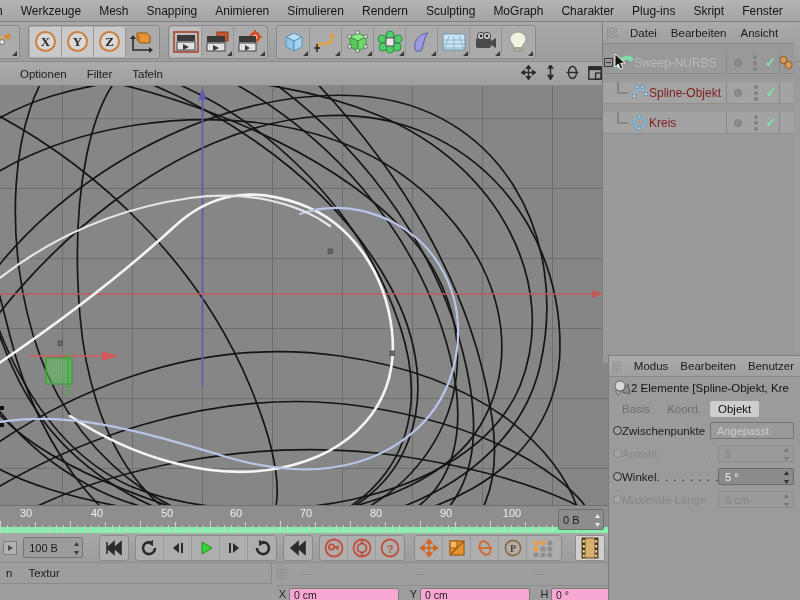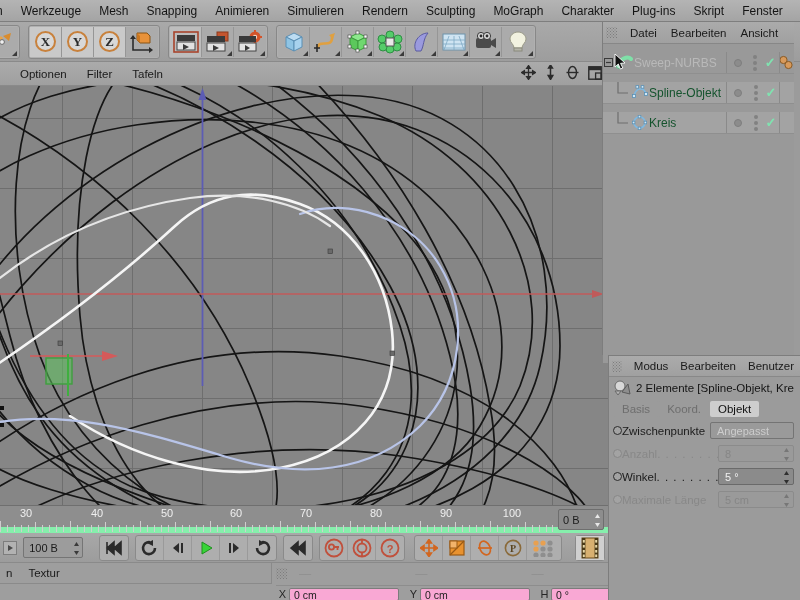--- a/index.html
+++ b/index.html
@@ -150,42 +150,42 @@
   }
   .om-menubar .mi{font-size:11.5px;padding:1px 7px;}
   .om-list{position:relative;height:311px;background:#999;}
   .om-row{
     position:relative;height:22px;display:flex;align-items:center;
     border-bottom:1px solid #8f8f8f;
     margin-top:8px;
   }
   .om-row.sel{background:#a3a3a3;}
   .om-name{font-size:12px;color:#b9b9b9;white-space:nowrap;}
-  .om-name.active{color:#14532d;}
+  .om-name.active{color:#7f1d1d;}
   .om-cols{
     position:absolute;right:0;top:0;width:68px;height:100%;
     display:flex;align-items:center;border-left:1px solid #8a8a8a;
   }
   .dot{width:8px;height:8px;border-radius:50%;background:#8c8c8c;border:1px solid #7e7e7e;}
   .dots2{display:flex;flex-direction:column;gap:2px;}
   .dots2 i{width:4px;height:4px;border-radius:50%;background:#818181;display:block;}
   .chk{color:#7fe3b0;font-size:13px;font-weight:bold;line-height:1;}
 
   
   .am{
     position:absolute;left:608px;top:355px;width:192px;height:245px;
     background:#9b9b9b;border-left:1px solid #7d7d7d;border-top:1px solid #7d7d7d;
   }
   .am-menubar{
     height:21px;display:flex;align-items:center;
     background:linear-gradient(#ababab,#a0a0a0);border-bottom:1px solid #888;padding-left:3px;
   }
   .am-menubar .mi{font-size:11.5px;padding:1px 6px;}
   .am-title{
-    height:22px;display:flex;align-items:center;gap:5px;padding-left:5px;font-size:11.5px;
+    height:22px;display:flex;align-items:center;padding-left:5px;font-size:11.5px;
     white-space:nowrap;overflow:hidden;color:#141414;
   }
   .am-tabs{height:20px;display:flex;align-items:center;padding-left:5px;gap:1px;}
   .am-tab{
     font-size:11.5px;padding:2px 8px;color:#6e6e6e;background:#9b9b9b;border-radius:2px;
   }
   .am-tab.on{background:#cdcdcd;color:#111;}
   .am-section{
     margin:4px 0 0 0;height:17px;background:#878787;
     display:flex;align-items:center;padding-left:5px;

